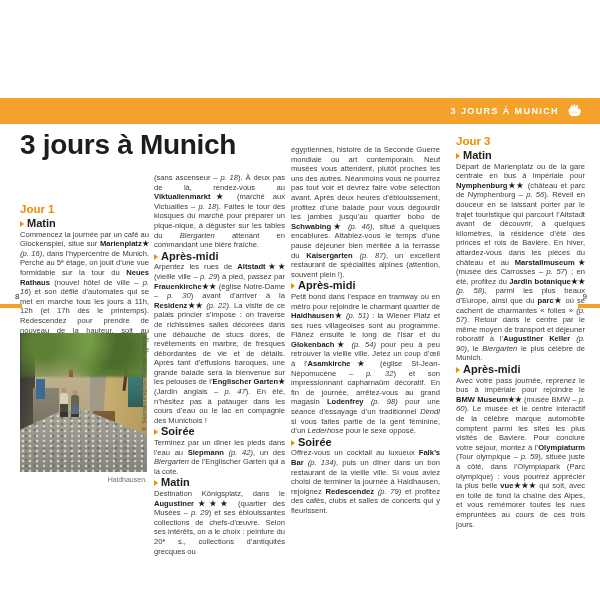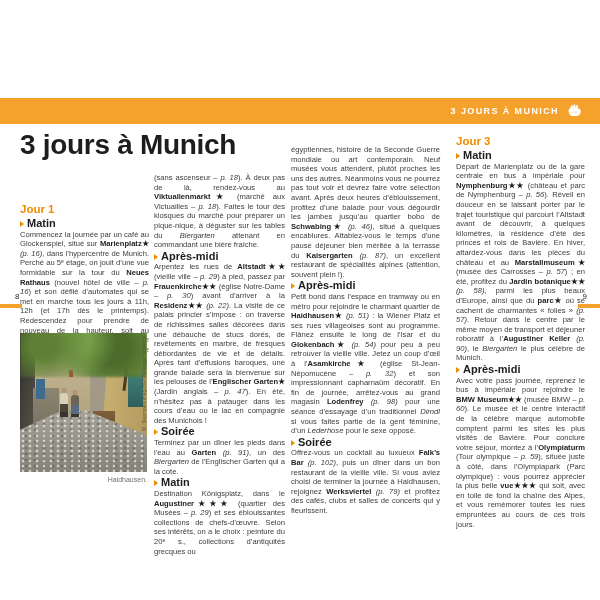--- a/index.html
+++ b/index.html
@@ -114,39 +114,39 @@
       <p class="para">(sans ascenseur – <span class="i">p. 18</span>). À deux pas de là, rendez-vous au <span class="b">Viktualienmarkt★</span> (marché aux Victuailles – <span class="i">p. 18</span>). Faites le tour des kiosques du marché pour préparer un pique-nique, à déguster sur les tables du <span class="i">Biergarten</span> attenant en commandant une bière fraîche.</p>
       <div class="time-heading">
         <span class="tri"></span>
         <span>Après-midi</span>
       </div>
       <p class="para">Arpentez les rues de <span class="b">Altstadt★★</span> (vieille ville – <span class="i">p. 29</span>) à pied, passez par <span class="b">Frauenkirche★★</span> (église Notre-Dame – <span class="i">p. 30</span>) avant d’arriver à la <span class="b">Residenz★★</span> <span class="i">(p. 22)</span>. La visite de ce palais princier s’impose : on traverse de richissimes salles décorées dans une débauche de stucs dorés, de revêtements en marbre, de fresques débordantes de vie et de détails. Après tant d’effusions baroques, une grande balade sera la bienvenue sur les pelouses de l’<span class="b">Englischer Garten★</span> (Jardin anglais – <span class="i">p. 47</span>). En été, n’hésitez pas à patauger dans les cours d’eau ou le lac en compagnie des Munichois !</p>
       <div class="time-heading">
         <span class="tri"></span>
         <span>Soirée</span>
       </div>
-      <p class="para">Terminez par un dîner les pieds dans l’eau au <span class="b">Garten</span> <span class="i">(p. 91)</span>, un des <span class="i">Biergarten</span> de l’Englischer Garten qui a la cote.</p>
+      <p class="para">Terminez par un dîner les pieds dans l’eau au <span class="b">Siepmann</span> <span class="i">(p. 42)</span>, un des <span class="i">Biergarten</span> de l’Englischer Garten qui a la cote.</p>
       <div class="time-heading">
         <span class="tri"></span>
         <span>Matin</span>
       </div>
       <p class="para">Destination Königsplatz, dans le <span class="b">Augustiner★★★</span> (quartier des Musées – <span class="i">p. 29</span>) et ses éblouissantes collections de chefs-d’œuvre. Selon ses intérêts, on a le choix : peinture du 20ᵉ s., collections d’antiquités grecques ou</p>
     </div>
   <div class="col col3">
       <p class="para">égyptiennes, histoire de la Seconde Guerre mondiale ou art contemporain. Neuf musées vous attendent, plutôt proches les uns des autres. Néanmoins vous ne pourrez pas tout voir et devrez faire votre sélection avant. Après deux heures d’éblouissement, profitez d’une balade pour vous dégourdir les jambes jusqu’au quartier bobo de <span class="b">Schwabing★</span> <span class="i">(p. 46)</span>, situé à quelques encablures. Attablez-vous le temps d’une pause déjeuner bien méritée à la terrasse du <span class="b">Kaisergarten</span> <span class="i">(p. 87)</span>, un excellent restaurant de spécialités alpines (attention, souvent plein !).</p>
       <div class="time-heading">
         <span class="tri"></span>
         <span>Après-midi</span>
       </div>
       <p class="para">Petit bond dans l’espace en tramway ou en métro pour rejoindre le charmant quartier de <span class="b">Haidhausen★</span> <span class="i">(p. 51)</span> : la Wiener Platz et ses rues villageoises sont au programme. Flânez ensuite le long de l’Isar et du <span class="b">Glokenbach★</span> <span class="i">(p. 54)</span> pour peu à peu retrouver la vieille ville. Jetez un coup d’œil à l’<span class="b">Asamkirche★</span> (église St-Jean-Népomucène – <span class="i">p. 32</span>) et son impressionnant capharnaüm décoratif. En fin de journée, arrêtez-vous au grand magasin <span class="b">Lodenfrey</span> <span class="i">(p. 98)</span> pour une séance d’essayage d’un traditionnel <span class="i">Dirndl</span> si vous faites partie de la gent féminine, d’un <span class="i">Lederhose</span> pour le sexe opposé.</p>
       <div class="time-heading">
         <span class="tri"></span>
         <span>Soirée</span>
       </div>
-      <p class="para">Offrez-vous un cocktail au luxueux <span class="b">Falk’s Bar</span> <span class="i">(p. 102)</span>, puis un dîner dans un bon restaurant de la vieille ville. Si vous aviez choisi de terminer la journée à Haidhausen, rejoignez <span class="b">Werksviertel</span> <span class="i">(p. 79)</span> et profitez des cafés, clubs et salles de concerts qui y fleurissent.</p>
+      <p class="para">Offrez-vous un cocktail au luxueux <span class="b">Falk’s Bar</span> <span class="i">(p. 134)</span>, puis un dîner dans un bon restaurant de la vieille ville. Si vous aviez choisi de terminer la journée à Haidhausen, rejoignez <span class="b">Redescendez</span> <span class="i">(p. 79)</span> et profitez des cafés, clubs et salles de concerts qui y fleurissent.</p>
     </div>
   <div class="col col4">
       <div class="day-heading">Jour 3</div>
       <div class="time-heading">
         <span class="tri"></span>
         <span>Matin</span>
       </div>
       <p class="para">Départ de Marienplatz ou de la gare centrale en bus à impériale pour <span class="b">Nymphenburg★★</span> (château et parc de Nymphenburg – <span class="i">p. 56</span>). Réveil en douceur en se laissant porter par le trajet touristique qui parcourt l’Altstadt avant de découvrir, à quelques kilomètres, la résidence d’été des princes et rois de Bavière. En hiver, attardez-vous dans les pièces du château et au <span class="b">Marstallmuseum★</span> (musée des Carrosses – <span class="i">p. 57</span>) ; en été, profitez du <span class="b">Jardin botanique★★</span> <span class="i">(p. 58)</span>, parmi les plus beaux d’Europe, ainsi que du <span class="b">parc★</span> où se cachent de charmantes « folies » <span class="i">(p. 57)</span>. Retour dans le centre par le même moyen de transport et déjeuner roboratif à l’<span class="b">Augustiner Keller</span> <span class="i">(p. 90)</span>, le <span class="i">Biergarten</span> le plus célèbre de Munich.</p>
       <div class="time-heading">
         <span class="tri"></span>

